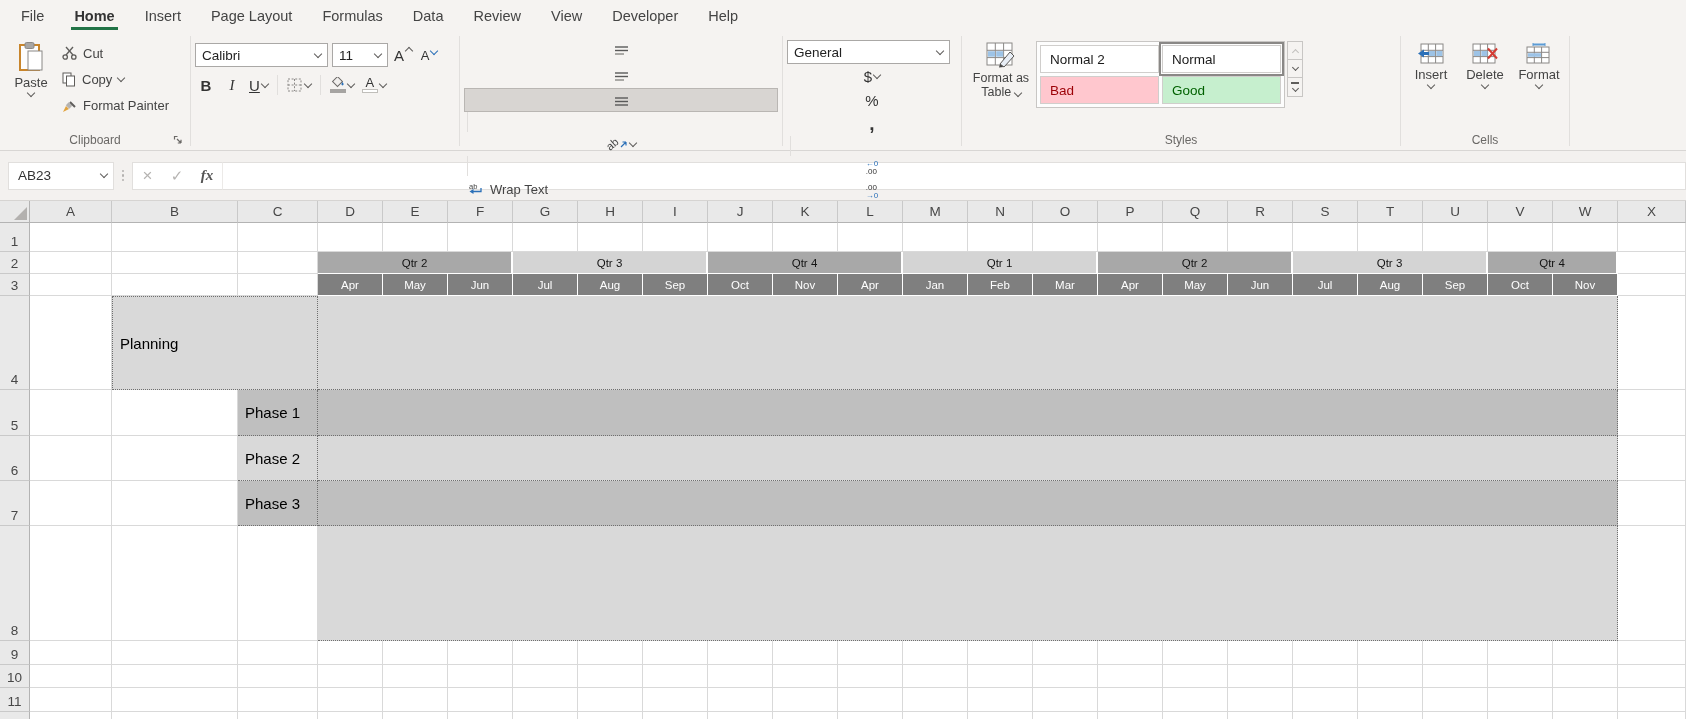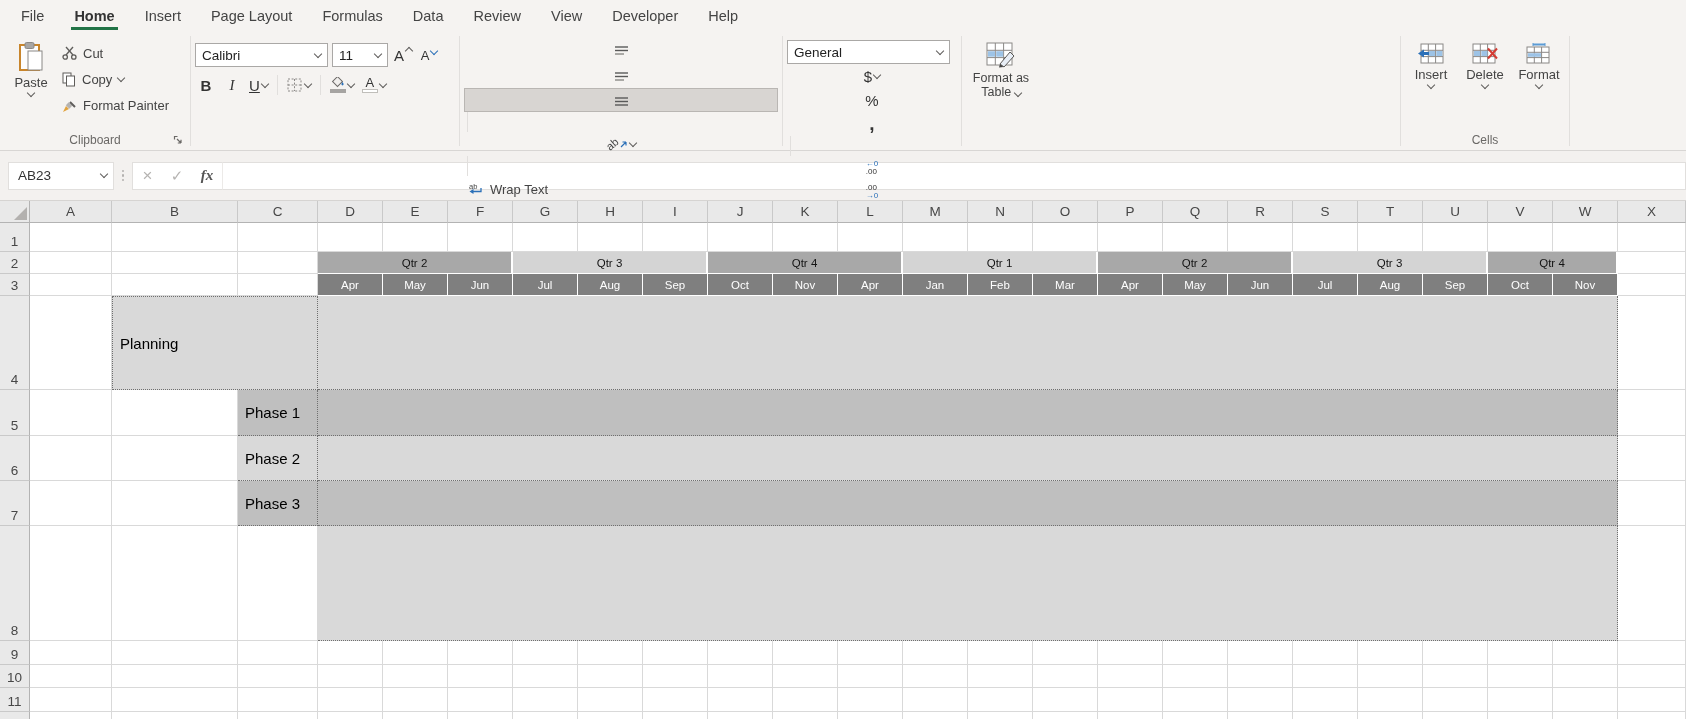--- a/index.html
+++ b/index.html
@@ -399,20 +399,43 @@
             <rect x="2" y="9.2" width="7" height="5.5" fill="#9dc3e6"></rect>
               <rect x="10.2" y="9.2" width="7" height="5.5" fill="#9dc3e6"></rect>
             <polygon points="14,22 24,10 28,14 18,25" fill="#e8eef6" stroke="#5a5856"></polygon>
             <polygon points="13,25.5 14,22 17.5,25" fill="#444"></polygon>
           </svg>
           <span class="twoline">
             <span>Format as</span><br>
             <span>Table</span> <span class="chev"></span>
           </span>
         </div>
+        <div class="gallwrap">
+          <div class="gallery" id="stylegallery">
+              <div class="gtile" style="background: rgb(255, 255, 255); color: rgb(26, 26, 26);">Normal 2</div>
+              <div class="gtile selected" style="background: rgb(255, 255, 255); color: rgb(26, 26, 26);">Normal</div>
+              <div class="gtile" style="background: rgb(255, 199, 206); color: rgb(156, 0, 6);">Bad</div>
+              <div class="gtile" style="background: rgb(198, 239, 206); color: rgb(0, 97, 0);">Good</div>
+            </div>
+          <div class="gscroll">
+            <div class="gsbtn dis">
+                <span class="chev up"></span>
+              </div>
+            <div class="gsbtn">
+                <span class="chev"></span>
+              </div>
+            <div class="gsbtn" style="position:relative">
+              <span class="morebar"></span>
+              <span class="chev" style="margin-top:2px"></span>
+            </div>
+          </div>
+        </div>
+      </div>
+      <div class="glabelrow">
+        <span class="glabel">Styles</span>
       </div>
     </div>
     <div class="gsep"></div>
 
     <div class="rgroup cellsgroup">
       <div class="rbody" style="justify-content:center;gap:2px">
         <div class="vbtn">
           <svg width="26" height="21" viewBox="0 0 26 21">
             <rect x="3" y="1" width="22" height="19" fill="#fff" stroke="#8a8886"></rect>
             <line x1="10.3" y1="1" x2="10.3" y2="20" stroke="#8a8886"></line>

